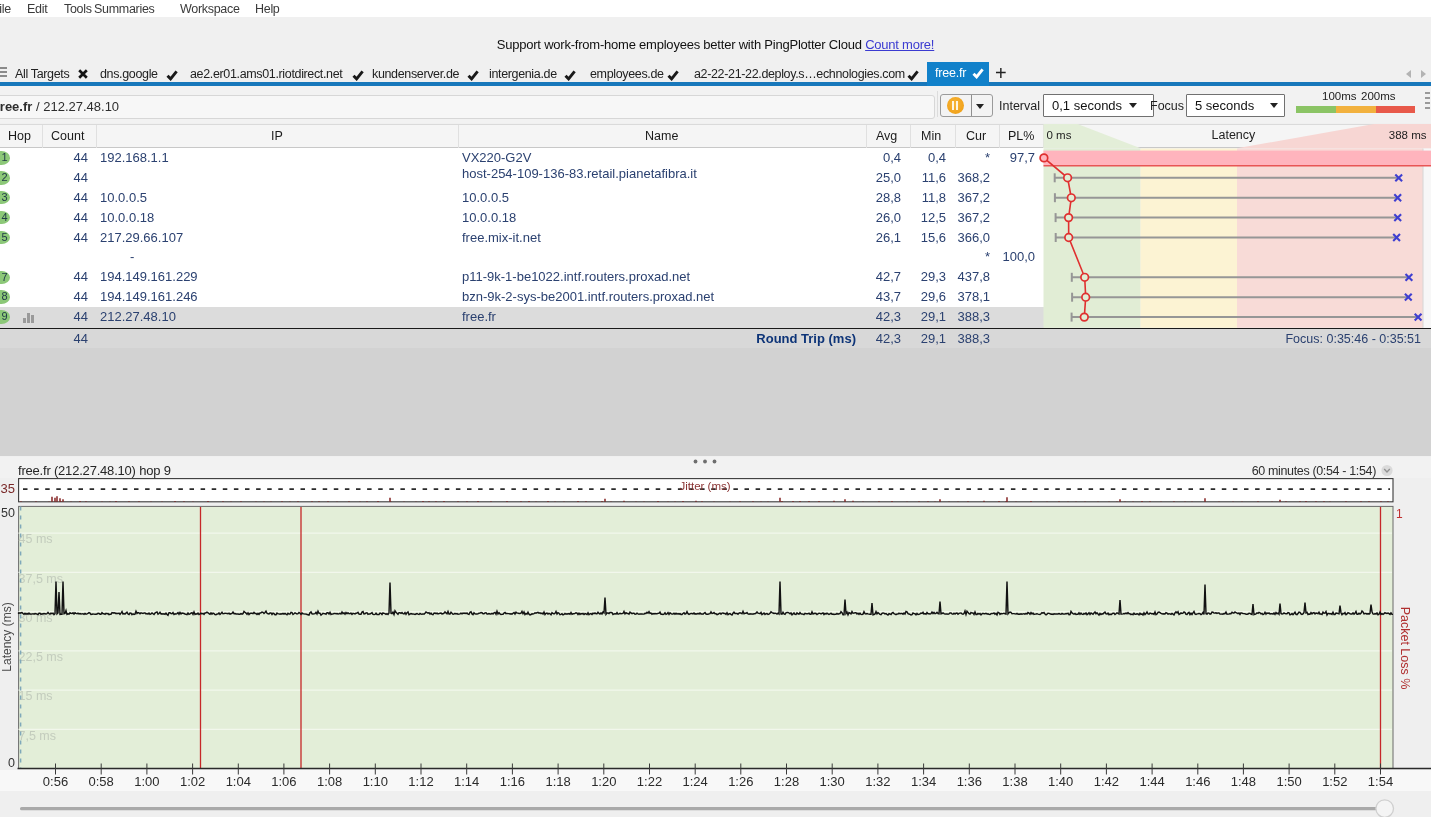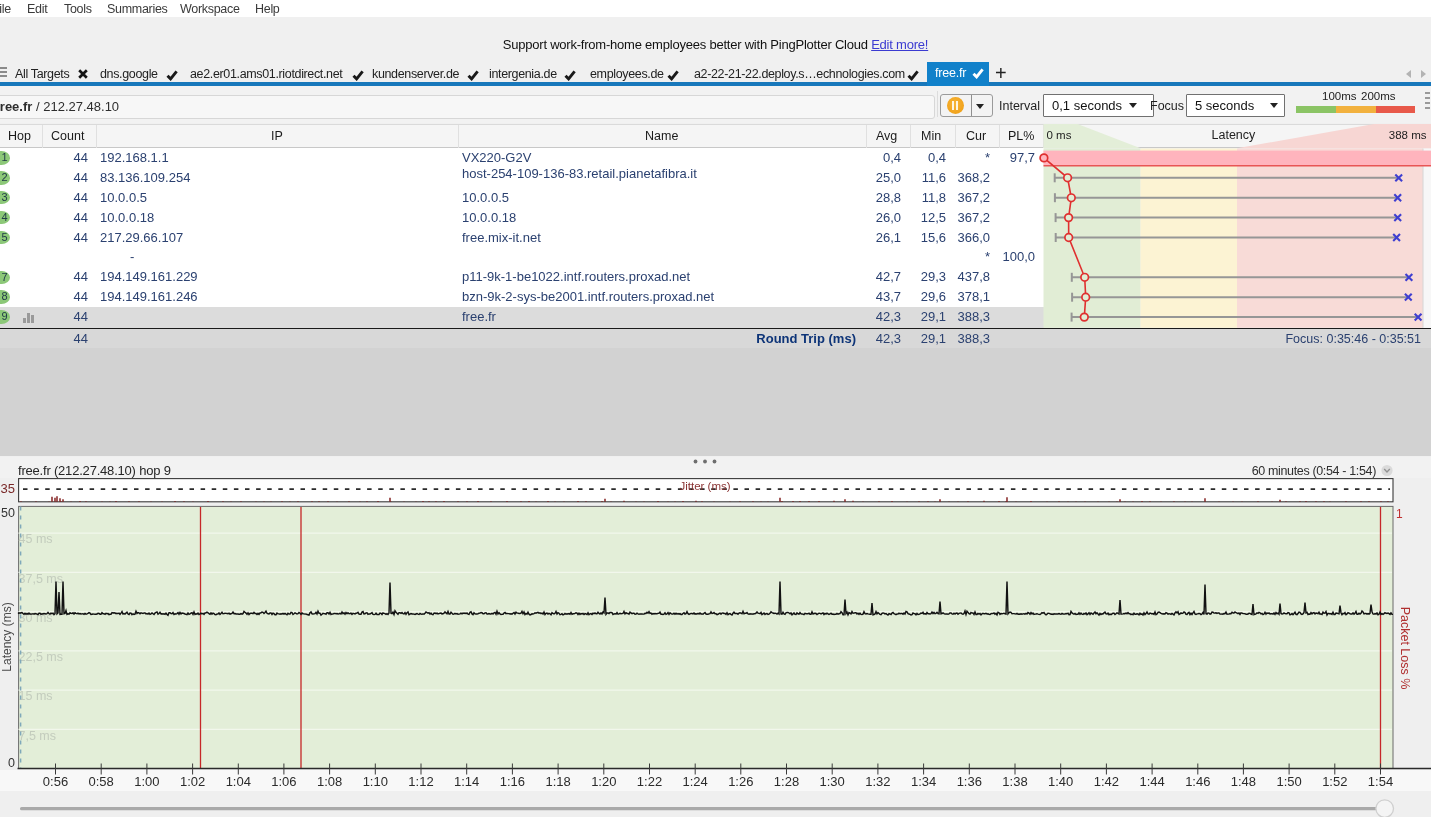--- a/index.html
+++ b/index.html
@@ -42,26 +42,26 @@
 #lowerwrap { position:absolute; top:456px; left:0; width:1431px; height:293px; }
 .baricon { position:absolute; background:#9a9a9a; }
 </style></head>
 <body>
 <div id="app">
 
 <div id="menubar">
   <div class="mi" style="left:-8px">File</div>
   <div class="mi" style="left:27px">Edit</div>
   <div class="mi" style="left:64px">Tools</div>
-  <div class="mi" style="left:107px">Summaries</div>
+  <div class="mi" style="left:94px">Summaries</div>
   <div class="mi" style="left:180px">Workspace</div>
   <div class="mi" style="left:255px">Help</div>
 </div>
 
-<div id="banner">Support work-from-home employees better with PingPlotter Cloud <a>Edit more!</a></div>
+<div id="banner">Support work-from-home employees better with PingPlotter Cloud <a>Count more!</a></div>
 
 <div id="tabrow">
   <div class="abs" style="left:-3px;top:5px;width:10px">
     <div style="height:1.8px;background:#8a8a8a;margin-bottom:2.2px"></div>
     <div style="height:1.8px;background:#8a8a8a;margin-bottom:2.2px"></div>
     <div style="height:1.8px;background:#8a8a8a"></div>
   </div>
   <div class="tabtxt" style="left:15px">All Targets</div>
   <svg class="abs" style="left:78px;top:6.5px" width="10" height="10" viewBox="0 0 10 10">
         <path d="M1.2 1.2 L8.8 8.8 M1.2 8.8 L8.8 1.2" stroke="#141414" stroke-width="2.7"></path>
@@ -203,21 +203,20 @@
 <div class="badge" style="top:151.1px"><span>1</span></div>
     <div class="cell r" style="top:149.9px;left:38px;width:50px">44</div>
     <div class="cell" style="top:149.9px;left:100px;width:300px">192.168.1.1</div>
     <div class="cell" style="top:149.9px;left:462px;width:360px">VX220-G2V</div>
     <div class="cell r" style="top:149.9px;left:841px;width:60px">0,4</div>
     <div class="cell r" style="top:149.9px;left:886px;width:60px">0,4</div>
     <div class="cell r" style="top:149.9px;left:930px;width:60px">*</div>
     <div class="cell r" style="top:149.9px;left:975px;width:60px">97,7</div>
     <div class="badge" style="top:171.0px"><span>2</span></div>
     <div class="cell r" style="top:169.8px;left:38px;width:50px">44</div>
-    <div class="cell" style="top:169.8px;left:100px;width:300px">83.136.109.254</div>
     <div class="cell" style="top:166px;left:462px;width:360px">host-254-109-136-83.retail.pianetafibra.it</div>
     <div class="cell r" style="top:169.8px;left:841px;width:60px">25,0</div>
     <div class="cell r" style="top:169.8px;left:886px;width:60px">11,6</div>
     <div class="cell r" style="top:169.8px;left:930px;width:60px">368,2</div>
     <div class="badge" style="top:190.9px"><span>3</span></div>
     <div class="cell r" style="top:189.8px;left:38px;width:50px">44</div>
     <div class="cell" style="top:189.8px;left:100px;width:300px">10.0.0.5</div>
     <div class="cell" style="top:189.8px;left:462px;width:360px">10.0.0.5</div>
     <div class="cell r" style="top:189.8px;left:841px;width:60px">28,8</div>
     <div class="cell r" style="top:189.8px;left:886px;width:60px">11,8</div>
@@ -248,20 +247,21 @@
     <div class="cell r" style="top:269.3px;left:930px;width:60px">437,8</div>
     <div class="badge" style="top:290.4px"><span>8</span></div>
     <div class="cell r" style="top:289.2px;left:38px;width:50px">44</div>
     <div class="cell" style="top:289.2px;left:100px;width:300px">194.149.161.246</div>
     <div class="cell" style="top:289.2px;left:462px;width:360px">bzn-9k-2-sys-be2001.intf.routers.proxad.net</div>
     <div class="cell r" style="top:289.2px;left:841px;width:60px">43,7</div>
     <div class="cell r" style="top:289.2px;left:886px;width:60px">29,6</div>
     <div class="cell r" style="top:289.2px;left:930px;width:60px">378,1</div>
     <div class="badge" style="top:310.3px"><span>9</span></div>
     <div class="cell r" style="top:309.1px;left:38px;width:50px">44</div>
+    <div class="cell" style="top:309.1px;left:100px;width:300px">212.27.48.10</div>
     <div class="cell" style="top:309.1px;left:462px;width:360px">free.fr</div>
     <div class="cell r" style="top:309.1px;left:841px;width:60px">42,3</div>
     <div class="cell r" style="top:309.1px;left:886px;width:60px">29,1</div>
     <div class="cell r" style="top:309.1px;left:930px;width:60px">388,3</div>
 <div class="baricon" style="top:317.5px;left:23.2px;width:2.6px;height:5.5px"></div>
 <div class="baricon" style="top:312.5px;left:27.2px;width:2.6px;height:10.5px"></div>
 <div class="baricon" style="top:315px;left:31.2px;width:2.6px;height:8px"></div>
 
 <div id="summary">
   <div class="cell r" style="top:2px;left:38px;width:50px">44</div>

